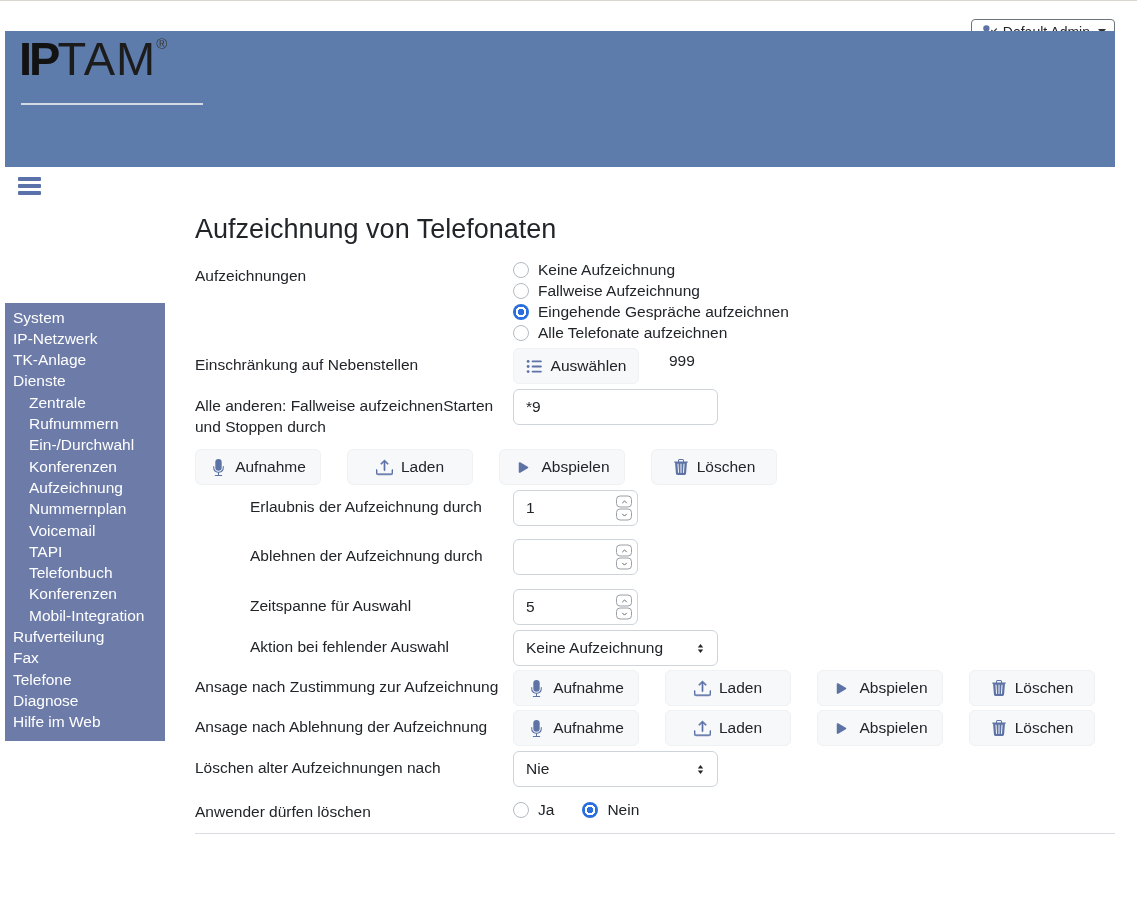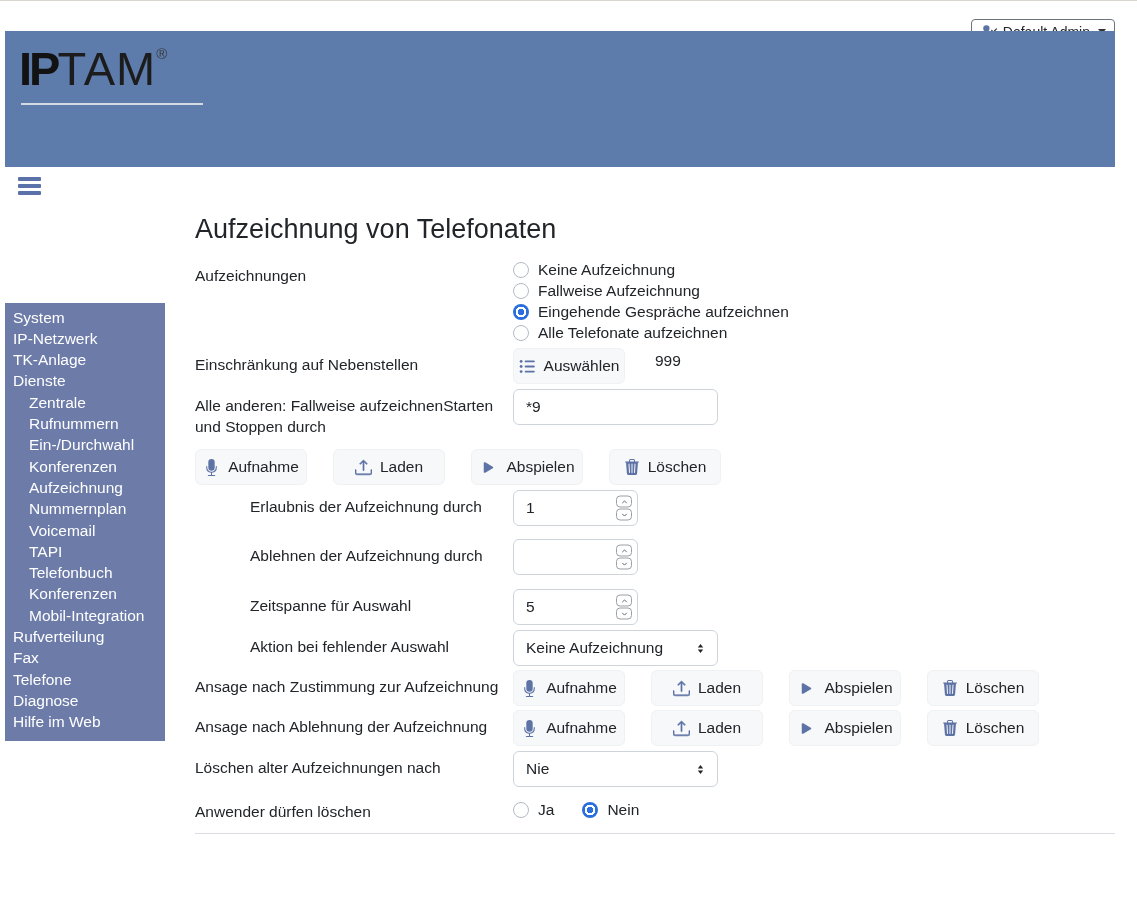--- a/index.html
+++ b/index.html
@@ -32,21 +32,21 @@
   
   .banner {
     margin:0 22px 0 5px; height:136px; position:relative; overflow:hidden;
     background:
       linear-gradient(105deg, rgba(255,255,255,0) 28%, rgba(255,255,255,.45) 42%, rgba(255,255,255,0) 58%),
       repeating-linear-gradient(115deg, rgba(255,255,255,0) 0 11px, rgba(255,255,255,.22) 11px 14px),
       repeating-linear-gradient(62deg, rgba(235,240,248,0) 0 15px, rgba(255,255,255,.17) 15px 18px),
       linear-gradient(97deg, #fbfbfb 0%, #e9edf3 9%, #c3cfdf 24%, #94a9c7 42%, #6d89b3 60%, #4a6ba0 80%, #305globals891 92%, #2d5590 100%);
     background-color:#5d7cab;
   }
-  .logo { position:absolute; left:14px; top:14px; line-height:1; white-space:nowrap; }
+  .logo { position:absolute; left:14px; top:4px; line-height:1; white-space:nowrap; }
   .logo .lg-ip  { font-size:47px; font-weight:800; letter-spacing:-3px; color:#121212; }
   .logo .lg-tam { font-size:47px; font-weight:300; letter-spacing:1px; color:#1c1c1c; }
   .logo .lg-reg { font-size:15px; font-weight:400; color:#3a3a3a; vertical-align:26px; }
   .logo-underline { position:absolute; left:16px; top:72px; width:182px; height:2px; background:#d4dae2; }
 
   
   .hamburger { margin:10px 0 15px 18px; width:23px; cursor:pointer; }
   .hamburger .bar { height:4px; background:#5b71a9; border-radius:1px; margin-bottom:3px; }
   .hamburger .bar:last-child { margin-bottom:0; }
 
@@ -75,21 +75,21 @@
   .radio-opt { display:flex; align-items:center; gap:9px; height:21px; font-size:15.5px; cursor:pointer; }
   .radio { width:16px; height:16px; border-radius:50%; flex:0 0 16px;
            border:1px solid #b3bac1; background:#fff; }
   .radio.checked {
     border:none;
     background:radial-gradient(circle at center, #2a6fdd 0 3.4px, #ffffff 3.5px 5.2px, #2a6fdd 5.3px 100%);
   }
 
   
   .media-btn {
-    width:112px; height:36px; border:1px solid #f0f1f3; border-radius:6px;
+    width:126px; height:36px; border:1px solid #f0f1f3; border-radius:6px;
     background:#f7f8fa; display:flex; align-items:center; justify-content:center; gap:8px;
     font-size:15.5px; color:#212529; cursor:pointer; font-family:inherit;
   }
   .media-btn .icon { color:#5d72a5; display:flex; }
   .btn-row { display:flex; gap:26px; }
 
   
   .text-input {
     width:205px; height:36px; border:1px solid #ced4da; border-radius:6px;
     padding:0 12px; font-size:15.5px; font-family:inherit; color:#212529; outline:none;

